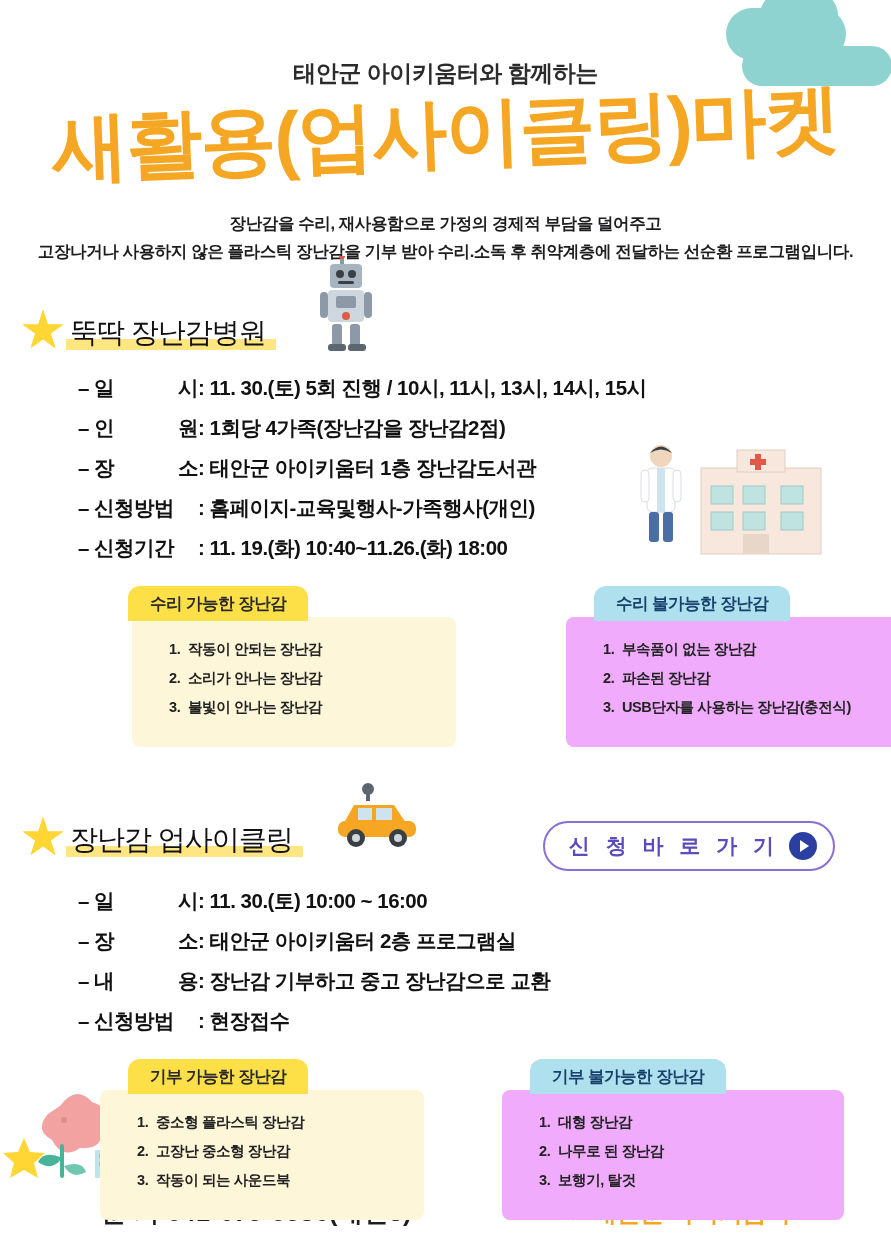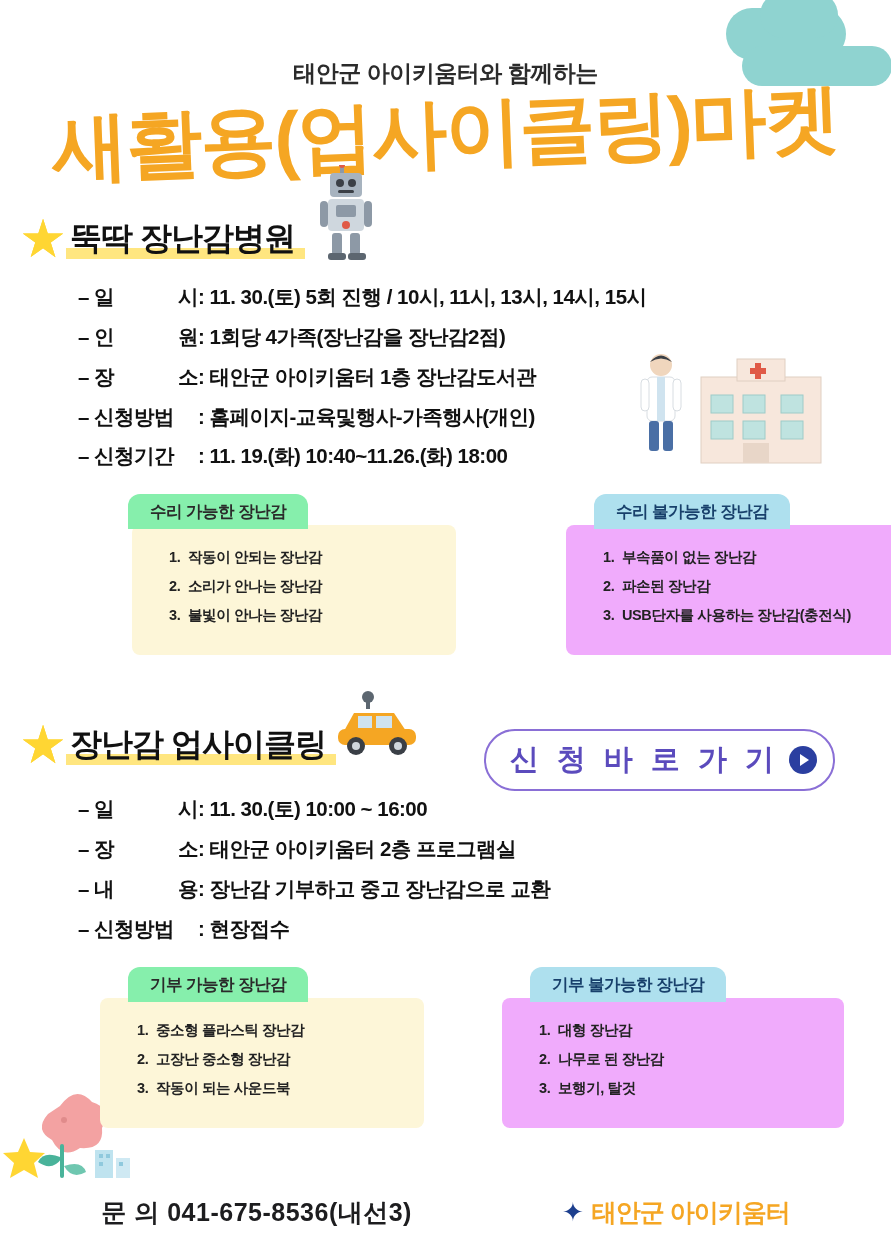--- a/index.html
+++ b/index.html
@@ -72,22 +72,22 @@
     padding-left: 20px;
   }
   .star-glyph {
     font-size: 46px;
     color: #ffd633;
     line-height: 1;
     text-shadow: 0 0 0 #ffd633;
   }
   .sec-title-wrap { position: relative; }
   .sec-title {
-    font-size: 32px;
-    font-weight: bold;
+    font-size: 28px;
+    font-weight: normal;
     letter-spacing: -1px;
     color: #111;
     position: relative;
     z-index: 2;
     padding: 0 4px;
   }
   .sec-underline {
     position: absolute;
     left: 0;
     right: -6px;
@@ -133,21 +133,21 @@
     font-size: 16.5px;
     font-weight: bold;
     color: #1d3f6e;
     padding: 7px 22px 6px;
     border-radius: 12px 12px 0 0;
     position: relative;
     z-index: 3;
     left: 28px;
     letter-spacing: -0.5px;
   }
-  .tab-yellow { background: #86efac; color: #2a2a2a; }
+  .tab-yellow { background: #fde047; color: #2a2a2a; }
   .tab-blue   { background: #aee0ee; color: #18406b; }
 
   .panel-body {
     margin-top: -4px;
     border-radius: 8px;
     padding: 18px 26px 16px 30px;
     font-size: 14.5px;
     font-weight: bold;
     color: #222;
     line-height: 2.0;
@@ -174,21 +174,21 @@
     display: flex;
     align-items: center;
     gap: 10px;
     background: #fff;
     border: 2.5px solid #8a6fd6;
     border-radius: 40px;
     padding: 9px 16px 9px 24px;
     cursor: pointer;
   }
   .apply-txt {
-    font-size: 29px;
+    font-size: 21px;
     font-weight: bold;
     color: #5b4bbd;
     letter-spacing: 5px;
   }
   .play-circle {
     width: 28px; height: 28px;
     border-radius: 50%;
     background: #2b3fa0;
     display: flex; align-items: center; justify-content: center;
   }
@@ -241,20 +241,24 @@
 <body>
 
 <div class="cloud cloud-a"></div>
 <div class="cloud cloud-b"></div>
 <div class="cloud cloud-c"></div>
 
 <div class="header">
   <div class="header-sub">태안군 아이키움터와 함께하는</div>
   <div class="header-title">
     <span class="piece-1">새활용(업사이클링)</span><span class="piece-2">마켓</span>
+  </div>
+  <div class="header-desc">
+    <div>장난감을 수리, 재사용함으로 가정의 경제적 부담을 덜어주고</div>
+    <div>고장나거나 사용하지 않은 플라스틱 장난감을 기부 받아 수리.소독 후 취약계층에 전달하는 선순환 프로그램입니다.</div>
   </div>
 </div>
 
 <div class="section" style="margin-top:40px;">
   <div class="sec-head">
     <span class="star-glyph">★</span>
     <div class="sec-title-wrap">
       <div class="sec-underline"></div>
       <div class="sec-title">뚝딱 장난감병원</div>
     </div>

